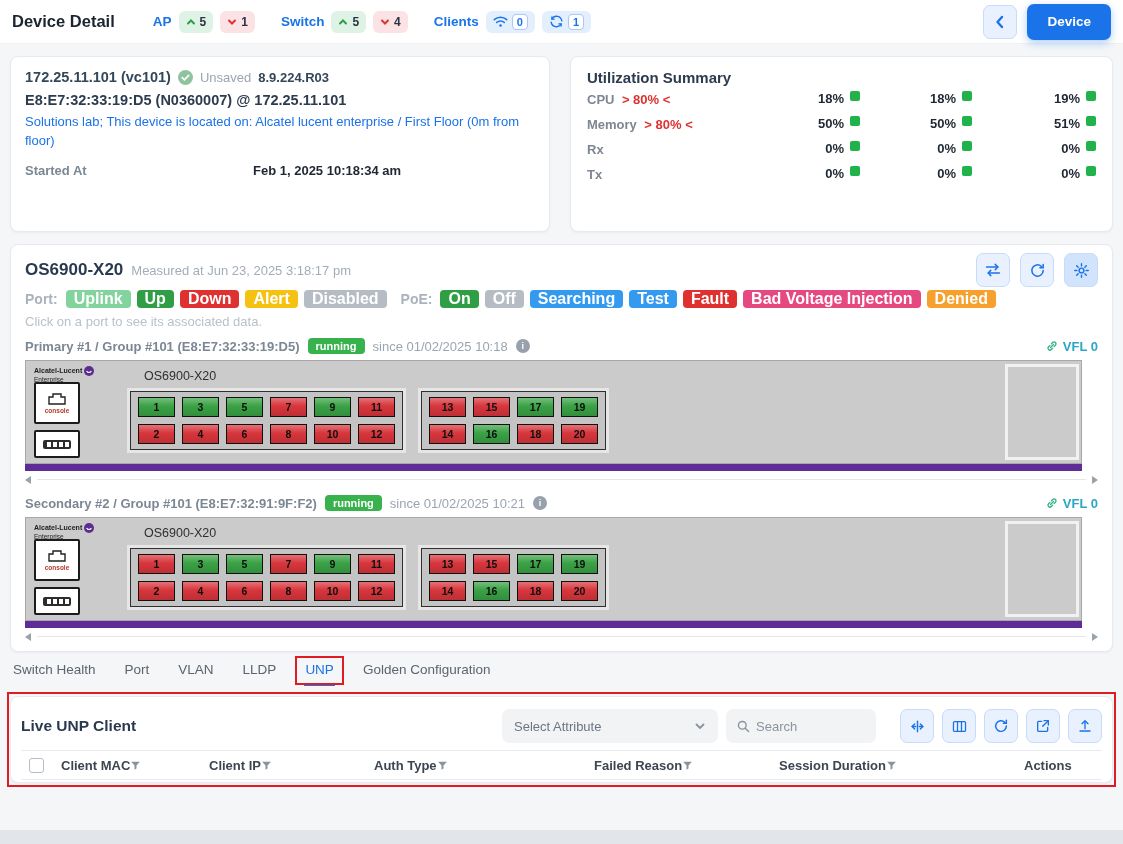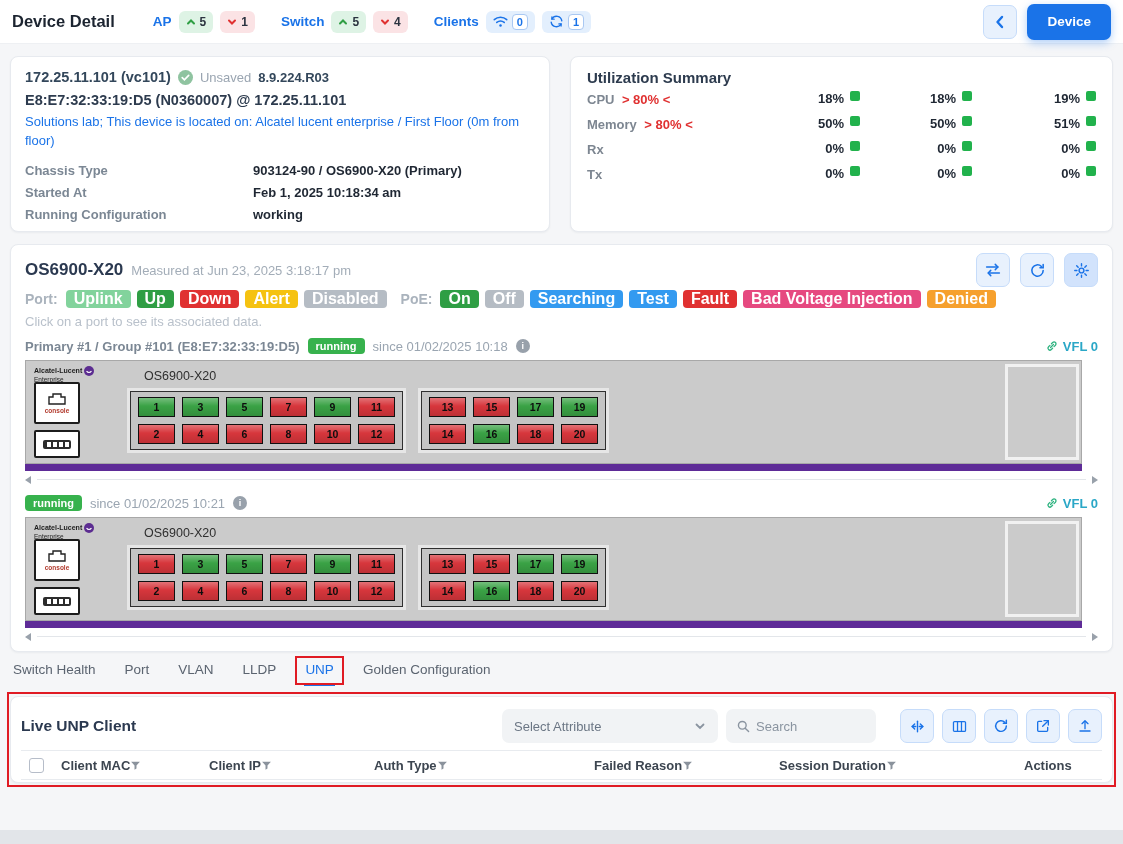--- a/index.html
+++ b/index.html
@@ -214,34 +214,26 @@
           <circle cx="8" cy="8" r="8" fill="currentColor"></circle>
           <path d="M4.5 8.2l2.3 2.3 4.6-4.8" stroke="#fff" stroke-width="1.8" fill="none" stroke-linecap="round"></path>
         </svg>
       <span class="dc-saved">Unsaved</span>
       <span class="dc-fw">8.9.224.R03</span>
     </div>
     <div class="dc-identity">E8:E7:32:33:19:D5 (N0360007) @ 172.25.11.101</div>
     <div class="dc-location">Solutions lab; This device is located on: Alcatel lucent enterprise / First Floor (0m from floor)</div>
     <div class="dc-fields">
 
-        <div class="dc-field">
-          <span class="dc-field-label">Chassis Type</span>
-          <span class="dc-field-value">903124-90 / OS6900-X20 (Primary)</span>
-        </div>
 
         <div class="dc-field">
           <span class="dc-field-label">Started At</span>
           <span class="dc-field-value">Feb 1, 2025 10:18:34 am</span>
         </div>
 
-        <div class="dc-field">
-          <span class="dc-field-label">Running Configuration</span>
-          <span class="dc-field-value">working</span>
-        </div>
 
     </div>
   </div>
 
   <div class="card util-card">
     <div class="util-title">Utilization Summary</div>
 
       <div class="util-row">
         <span class="util-label-cell">
           <span class="util-label">CPU</span>
@@ -459,20 +451,21 @@
     <div class="vfl-bar"></div>
     <div class="scroll-row">
       <span class="scroll-arrow left"></span>
       <span class="scroll-track"></span>
       <span class="scroll-arrow right"></span>
     </div>
   </div>
 
   <div class="chassis-block">
     <div class="chassis-head">
+      <span class="chassis-name">Secondary #2 / Group #101 (E8:E7:32:91:9F:F2)</span>
       <span class="running-badge">running</span>
       <span class="since">since 01/02/2025 10:21</span>
       <span class="info-icon"></span>
       <span class="spacer"></span>
       <span class="vfl-link">
         <svg width="14" height="14" viewBox="0 0 24 24" fill="none" stroke="currentColor" stroke-width="2.2" stroke-linecap="round">
               <path d="M9.5 14.5l5-5"></path>
               <path d="M8.5 11l-2.4 2.4a3.3 3.3 0 0 0 4.7 4.7L13 15.9"></path>
               <path d="M15.5 13l2.4-2.4a3.3 3.3 0 0 0-4.7-4.7L11 8.1"></path>
             </svg>

